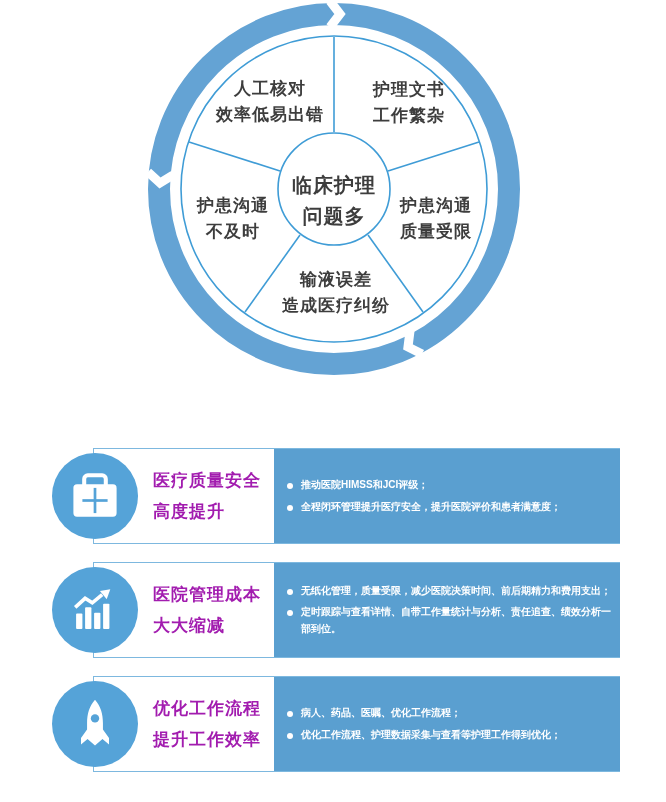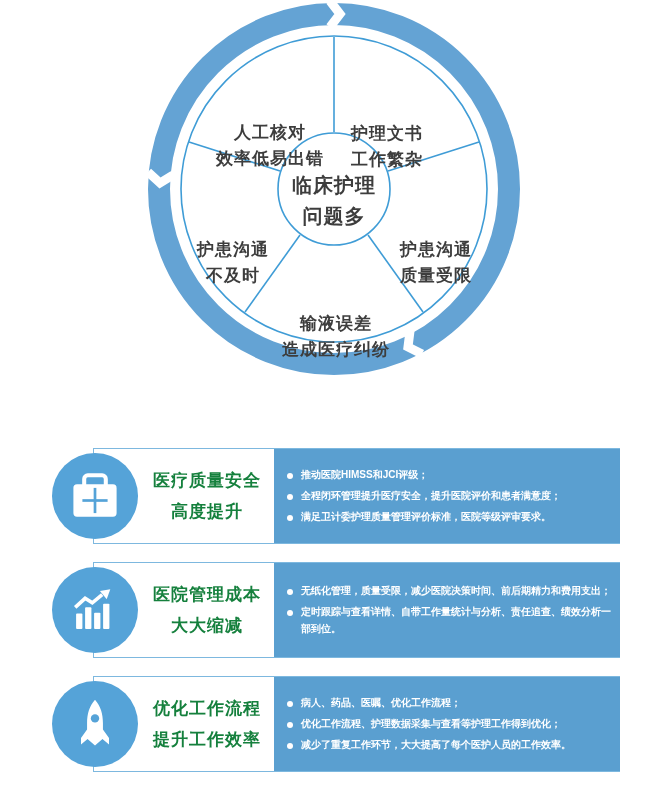--- a/index.html
+++ b/index.html
@@ -8,21 +8,21 @@
     font-family:"Liberation Sans", sans-serif; overflow:hidden;
   }
 
   
   .wheel { position:absolute; left:0; top:0; width:666px; height:420px; }
   .wheel-svg { position:absolute; left:0; top:0; }
   .seg-label {
     position:absolute; transform:translate(-50%,-50%);
     white-space:pre-line; text-align:center;
     font-size:17px; font-weight:bold; color:#3d3d3d;
-    line-height:1.5; letter-spacing:1px;margin-top:44px;
+    line-height:1.5; letter-spacing:1px;
   }
   .center-label {
     position:absolute; transform:translate(-50%,-50%);
     white-space:pre-line; text-align:center;
     font-size:20px; font-weight:bold; color:#3d3d3d;
     line-height:1.55; letter-spacing:1px;margin-top:11px;
   }
 
   
   .benefits { position:absolute; left:0; top:448px; width:666px; }
@@ -42,22 +42,22 @@
     position:relative; padding-left:14px; margin:5px 0;
     color:#ffffff; font-size:10px; font-weight:bold; line-height:1.62;
   }
   .bullets li::before {
     content:""; position:absolute; left:0; top:6px;
     width:6px; height:6px; border-radius:50%; background:#ffffff;
   }
   .benefit-title {
     position:absolute; left:140px; top:0; width:134px; height:96px;
     display:flex; align-items:center; justify-content:center;
-    text-align:center; white-space:pre-line;
-    font-size:17px; font-weight:bold; color:#15803d;
+    text-align:left; white-space:pre-line;
+    font-size:17px; font-weight:bold; color:#a21caf;
     line-height:1.85; letter-spacing:1px;
   }
   .benefit-icon {
     position:absolute; left:52px; top:5px; width:86px; height:86px;
     border-radius:50%; background:#55a3d8;
     display:flex; align-items:center; justify-content:center;
   }
 </style>
 </head>
 <body>
@@ -81,41 +81,40 @@
         <line x1="388" y1="171" x2="479" y2="142"></line>
         <line x1="300" y1="235" x2="245" y2="312"></line>
         <line x1="368" y1="235" x2="423" y2="312"></line>
       </g>
 
       <circle cx="334" cy="189" r="56" fill="#ffffff" stroke="#3f9cd6" stroke-width="1.6"></circle>
     </svg>
 
     <div class="seg-label" style="left:270px; top:101px;">人工核对
 效率低易出错</div>
-    <div class="seg-label" style="left:387px; top:102px;">护理文书
+    <div class="seg-label" style="left:409px; top:102px;">护理文书
 工作繁杂</div>
     <div class="seg-label" style="left:436px; top:218px;">护患沟通
 质量受限</div>
     <div class="seg-label" style="left:336px; top:292px;">输液误差
 造成医疗纠纷</div>
     <div class="seg-label" style="left:233px; top:218px;">护患沟通
 不及时</div>
     <div class="center-label" style="left:334px; top:190px;">临床护理
 问题多</div>
   </div>
 
   <div class="benefits">
 
     <div class="benefit-row">
       <div class="benefit-box"></div>
       <div class="benefit-panel">
         <ul class="bullets">
           <li>推动医院HIMSS和JCI评级；</li>
           <li>全程闭环管理提升医疗安全，提升医院评价和患者满意度；</li>
-          <li>满足卫计委护理质量管理评价标准，医院等级评审要求。</li>
         </ul>
       </div>
       <div class="benefit-title">医疗质量安全
 高度提升</div>
       <div class="benefit-icon">
         <svg viewBox="-30 -30 60 60" width="54" height="54">
           <rect x="-12" y="-23" width="24" height="16" rx="4" fill="none" stroke="#ffffff" stroke-width="4.5"></rect>
           <rect x="-24" y="-13" width="48" height="36" rx="4" fill="#ffffff"></rect>
           <line x1="0" y1="-9" x2="0" y2="19" stroke="#55a3d8" stroke-width="3"></line>
           <line x1="-14" y1="5" x2="14" y2="5" stroke="#55a3d8" stroke-width="3"></line>
@@ -146,21 +145,20 @@
         </svg>
       </div>
     </div>
 
     <div class="benefit-row">
       <div class="benefit-box"></div>
       <div class="benefit-panel">
         <ul class="bullets">
           <li>病人、药品、医嘱、优化工作流程；</li>
           <li>优化工作流程、护理数据采集与查看等护理工作得到优化；</li>
-          <li>减少了重复工作环节，大大提高了每个医护人员的工作效率。</li>
         </ul>
       </div>
       <div class="benefit-title">优化工作流程
 提升工作效率</div>
       <div class="benefit-icon">
         <svg viewBox="-30 -30 60 60" width="56" height="56">
           <path d="M0,-26 C6,-19 8.5,-11 8.5,-1 L8.5,6 L15,15 L15,22 L8,16 L0,23 L-8,16 L-15,22 L-15,15 L-8.5,6 L-8.5,-1 C-8.5,-11 -6,-19 0,-26 Z" fill="#ffffff"></path>
           <circle cx="0" cy="-6" r="4.5" fill="#55a3d8"></circle>
         </svg>
       </div>

